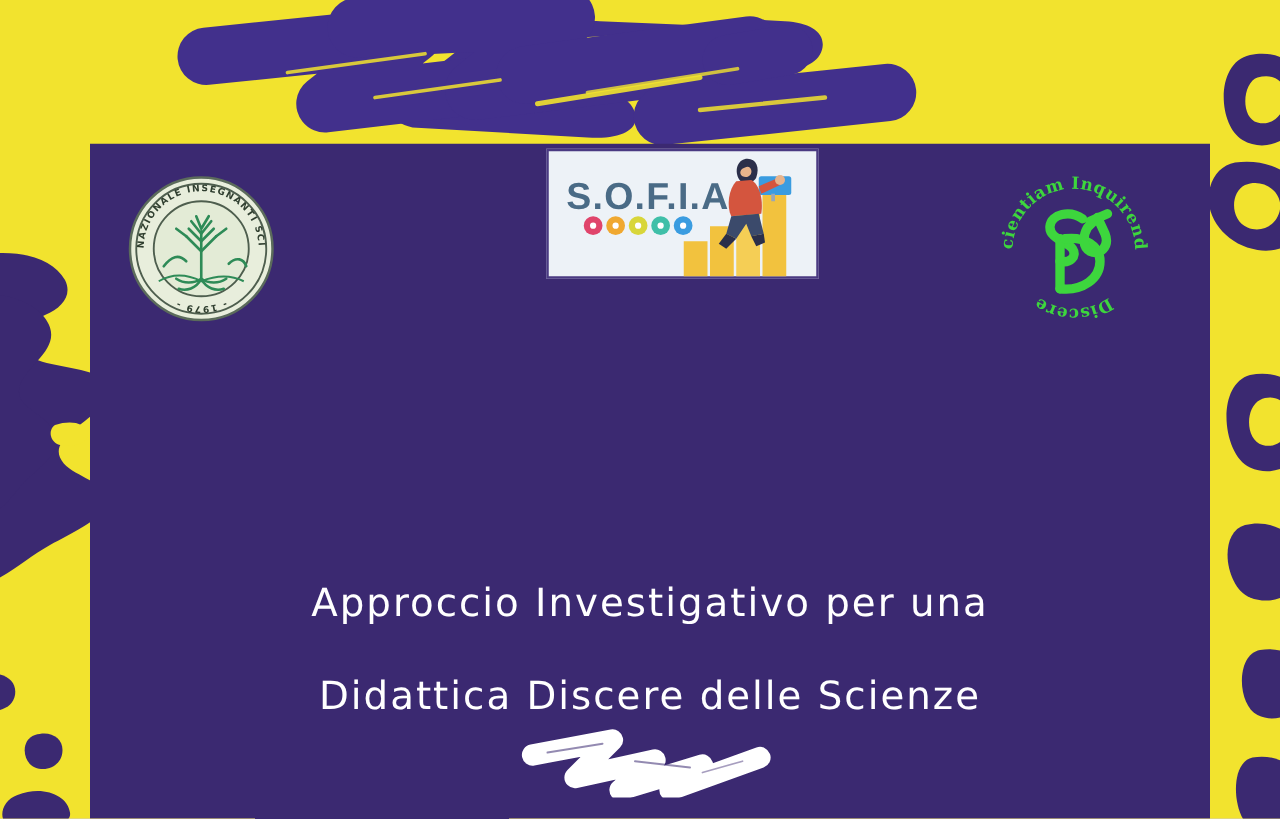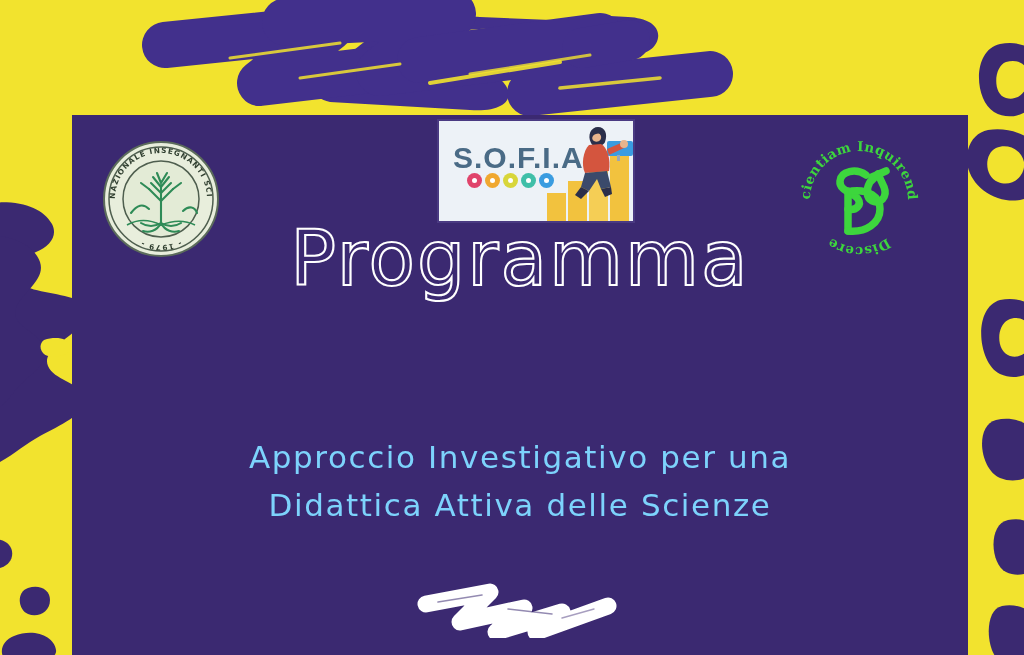--- a/index.html
+++ b/index.html
@@ -32,21 +32,21 @@
   .logo-left {
     position:absolute; left:29px; top:24px;
     width:120px; height:120px; z-index:8;
   }
   .logo-right {
     position:absolute; left:722px; top:20px;
     width:130px; height:130px; z-index:8;
   }
   .logo-sofia {
     position:absolute; left:365px; top:4px;
-    width:198px; height:104px; z-index:8;
+    width:218px; height:104px; z-index:8;
     background:#EDF2F7;
     border:2px solid #4A3A82;
     overflow:hidden;
   }
   .sofia-text {
     position:absolute; left:14px; top:20px;
     font-family:"Liberation Sans", sans-serif;
     font-size:30px; font-weight:bold;
     color:#4A6B86; letter-spacing:1px;
   }
@@ -86,22 +86,23 @@
 
   #subtitle-block {
     position:absolute; left:0; right:0; top:318px;
     text-align:center; z-index:9;
   }
   .sub-line {
     font-family:"DejaVu Sans", sans-serif;
     font-size:31px;
     line-height:1.55;
     font-weight:400;
-    color:#7dd3fc;
+    color:#ffffff;
     letter-spacing:1.6px;
+    margin-top:26px;
   }
 
   
   .white-squiggle {
     position:absolute; left:340px; top:463px;
     width:220px; height:60px; z-index:9;
   }
 </style>
 </head>
 <body>
@@ -280,26 +281,25 @@
             <textPath href="#sidTop" startOffset="50%" text-anchor="middle">Scientiam Inquirendo</textPath>
           </text>
           <text>
             <textPath href="#sidBot" startOffset="50%" text-anchor="middle">Discere</textPath>
           </text>
         </g>
       </svg>
     </div>
 
     <div id="title-block">
-      <div class="title-line sketch l1">Programma</div>
     </div>
 
     <div id="subtitle-block">
       <div class="sub-line">Approccio Investigativo per una</div>
-      <div class="sub-line">Didattica Attiva delle Scienze</div>
+      <div class="sub-line">Didattica Discere delle Scienze</div>
     </div>
 
     <svg class="white-squiggle" viewBox="0 0 220 60">
       <path fill="none" stroke="#FFFFFF" stroke-width="17" stroke-linecap="round" stroke-linejoin="round" d="M 14 26 L 78 14 L 48 44 L 112 30 L 84 54 L 150 34 L 124 54 L 196 28"></path>
       <path fill="none" stroke="#3B2971" stroke-width="1.6" stroke-linecap="round" opacity="0.55" d="M 26 24 L 70 17"></path>
       <path fill="none" stroke="#3B2971" stroke-width="1.6" stroke-linecap="round" opacity="0.55" d="M 96 31 L 140 36"></path>
       <path fill="none" stroke="#3B2971" stroke-width="1.4" stroke-linecap="round" opacity="0.45" d="M 150 40 L 182 31"></path>
     </svg>
 
   </div>

